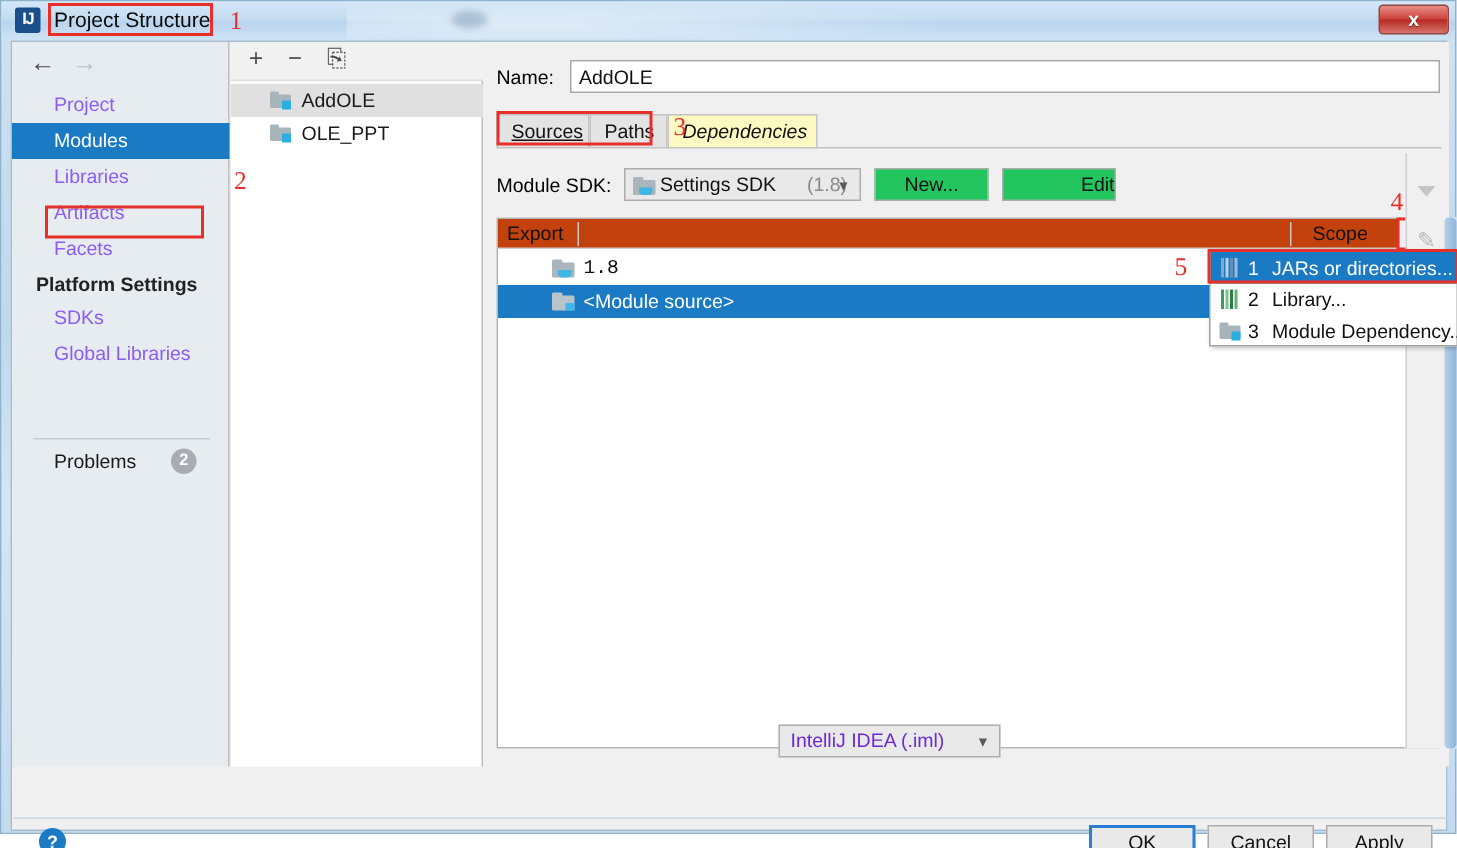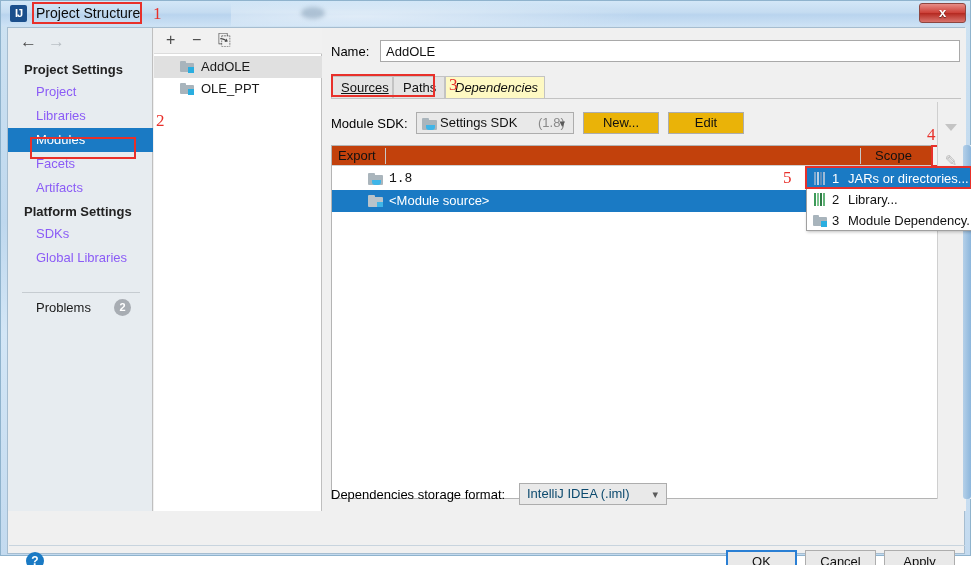--- a/index.html
+++ b/index.html
@@ -250,27 +250,27 @@
     position: absolute; left: 23px; top: 2px;
     font-size: 13px; color: #111;
   }
   #sdk-ver { color: #8a8a8a; }
   #sdk-caret {
     position: absolute; right: 8px; top: 4px;
     font-size: 11px; color: #5a5a5a;
   }
   .gbtn {
     position: absolute; top: 0; height: 22px;
-    background: #eab308; border: 1px solid #adadad;
+    background: #22c55e; border: 1px solid #adadad;
     font-size: 13px; color: #111;
     text-align: center; line-height: 20px;
     font-family: "Liberation Sans", sans-serif;
   }
   #btn-new  { left: 252px; width: 76px; }
-  #btn-edit { left: 337px; width: 76px; }
+  #btn-edit { left: 337px; width: 76px; text-align: right; }
 
   
   #table {
     position: absolute; left: 8px; top: 117px;
     width: 629px; height: 354px;
     background: #ffffff;
     border: 1px solid #b4b4b4;
   }
   #thead {
     position: absolute; left: 0; top: 0;
@@ -389,21 +389,21 @@
   }
 
   
   #storage-row { position: absolute; left: 323px; top: 481px; width: 400px; height: 24px; }
   #storage-label { position: absolute; left: 0; top: 4px; font-size: 13px; }
   #storage-select {
     position: absolute; left: 188px; top: 0;
     width: 148px; height: 22px;
     background: #e9e9e9; border: 1px solid #adadad;
   }
-  #storage-text { position: absolute; left: 7px; top: 2px; font-size: 13px; color: #0c4a6e; }
+  #storage-text { position: absolute; left: 7px; top: 2px; font-size: 13px; color: #6d28d9; }
   #storage-caret { position: absolute; right: 8px; top: 4px; font-size: 11px; color: #5a5a5a; }
 
   #footer-sep {
     position: absolute; left: 1px; top: 517px;
     width: 956px; height: 1px; background: #c8d4de;
   }
   #help-icon {
     position: absolute; left: 18px; top: 524px;
     width: 18px; height: 18px; border-radius: 50%;
     background: #1a7ac4; color: #fff;
@@ -438,26 +438,25 @@
 
   <div id="dialog">
 
     <div id="sidebar">
       <div id="navbar">
         <div class="nav-arrow" id="nav-back">←</div>
         <div class="nav-arrow" id="nav-fwd">→</div>
       </div>
 
       <div id="side-list">
-        <div class="side-group">Project Settings</div>
         <div class="side-item">Project</div>
+        <div class="side-item selected">Modules</div>
         <div class="side-item">Libraries</div>
-        <div class="side-item selected">Modules</div>
+        <div class="side-item">Artifacts</div>
         <div class="side-item">Facets</div>
-        <div class="side-item">Artifacts</div>
         <div class="side-group">Platform Settings</div>
         <div class="side-item">SDKs</div>
         <div class="side-item">Global Libraries</div>
       </div>
 
       <div id="side-sep"></div>
       <div id="problems-row">
         <div id="problems-label">Problems</div>
         <div id="problems-badge">2</div>
       </div>
@@ -551,21 +550,20 @@
       <div id="vtool" style="left:614px; top:74px; height:397px;">
         <div id="vt-down"></div>
         <div id="vt-pencil">✎</div>
       </div>
 
       <div id="vscroll" style="left:640px; top:117px;">
         <div id="vscroll-thumb"></div>
       </div>
 
       <div id="storage-row" style="left:8px; top:455px;">
-        <div id="storage-label">Dependencies storage format:</div>
         <div id="storage-select">
           <span id="storage-text">IntelliJ IDEA (.iml)</span>
           <span id="storage-caret">▾</span>
         </div>
       </div>
 
     </div>
 
     <div id="footer-sep"></div>
     <div id="help-icon">?</div>

